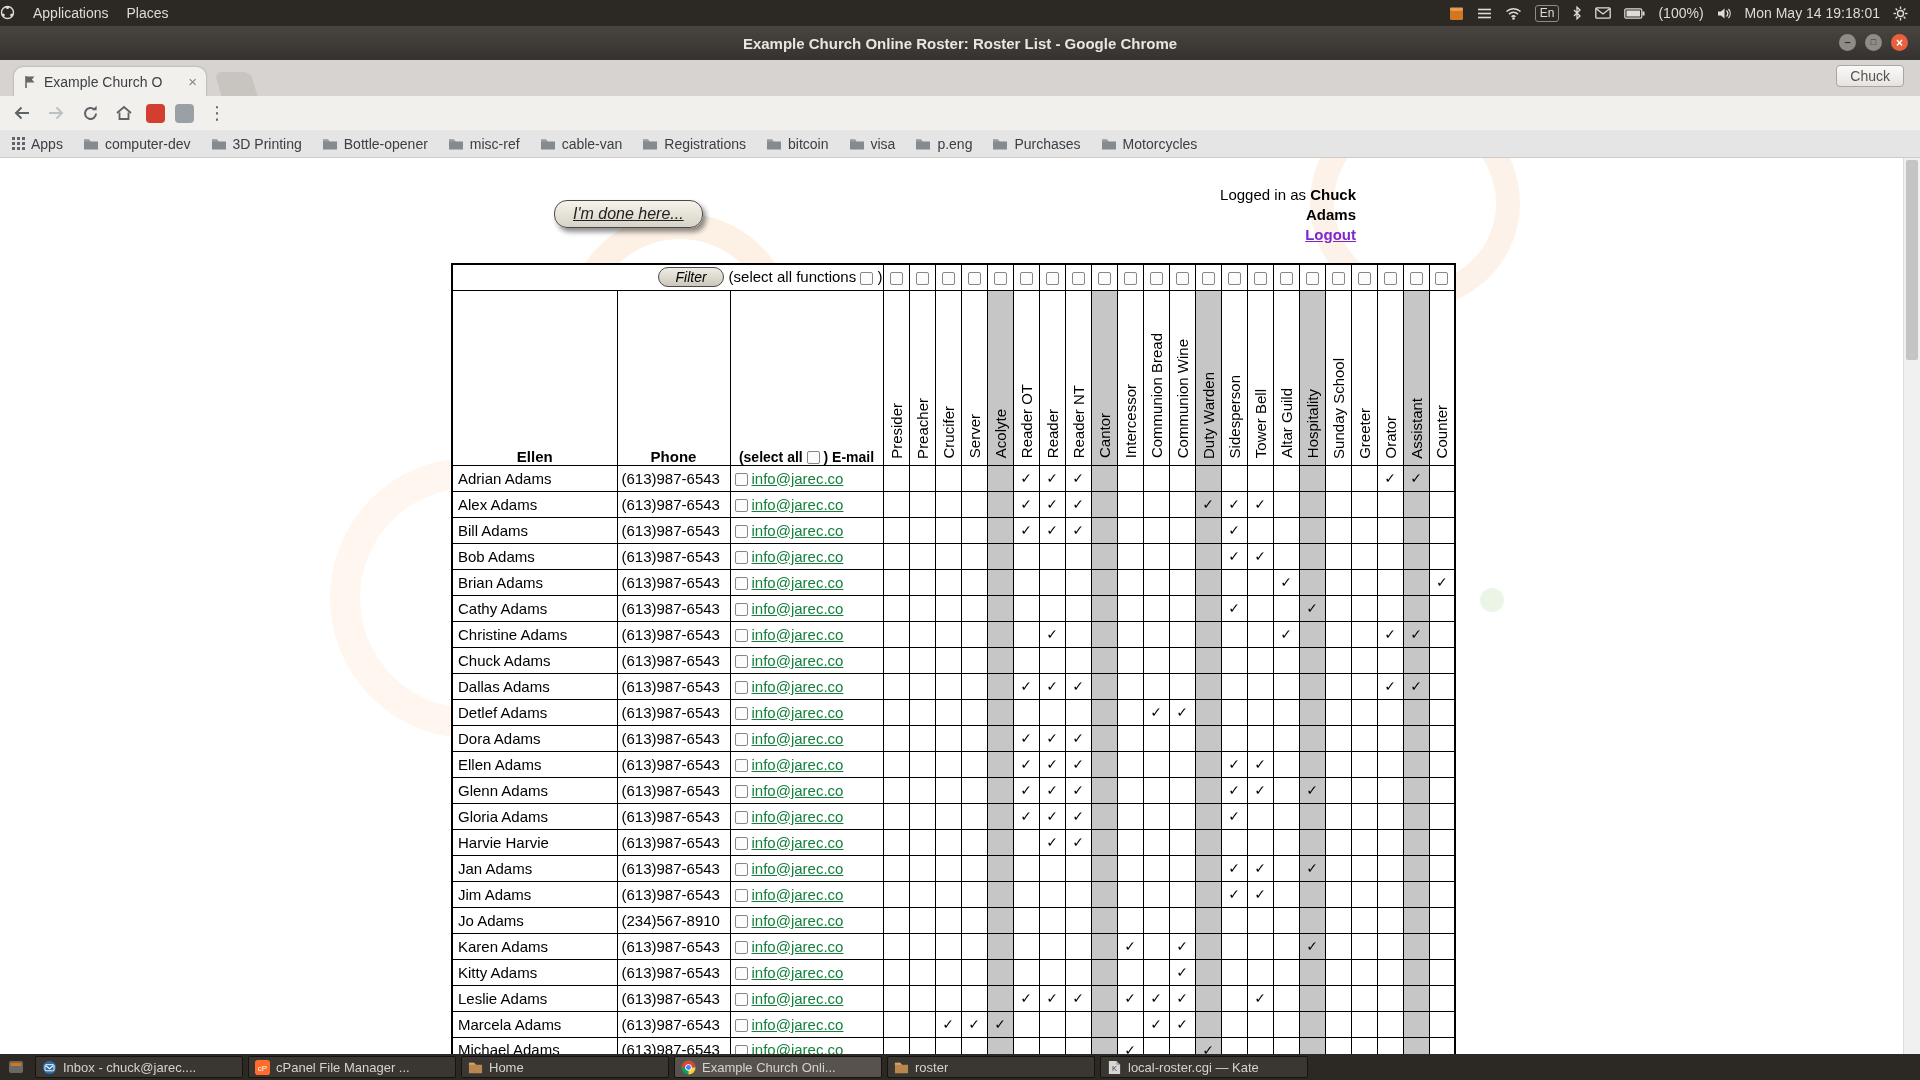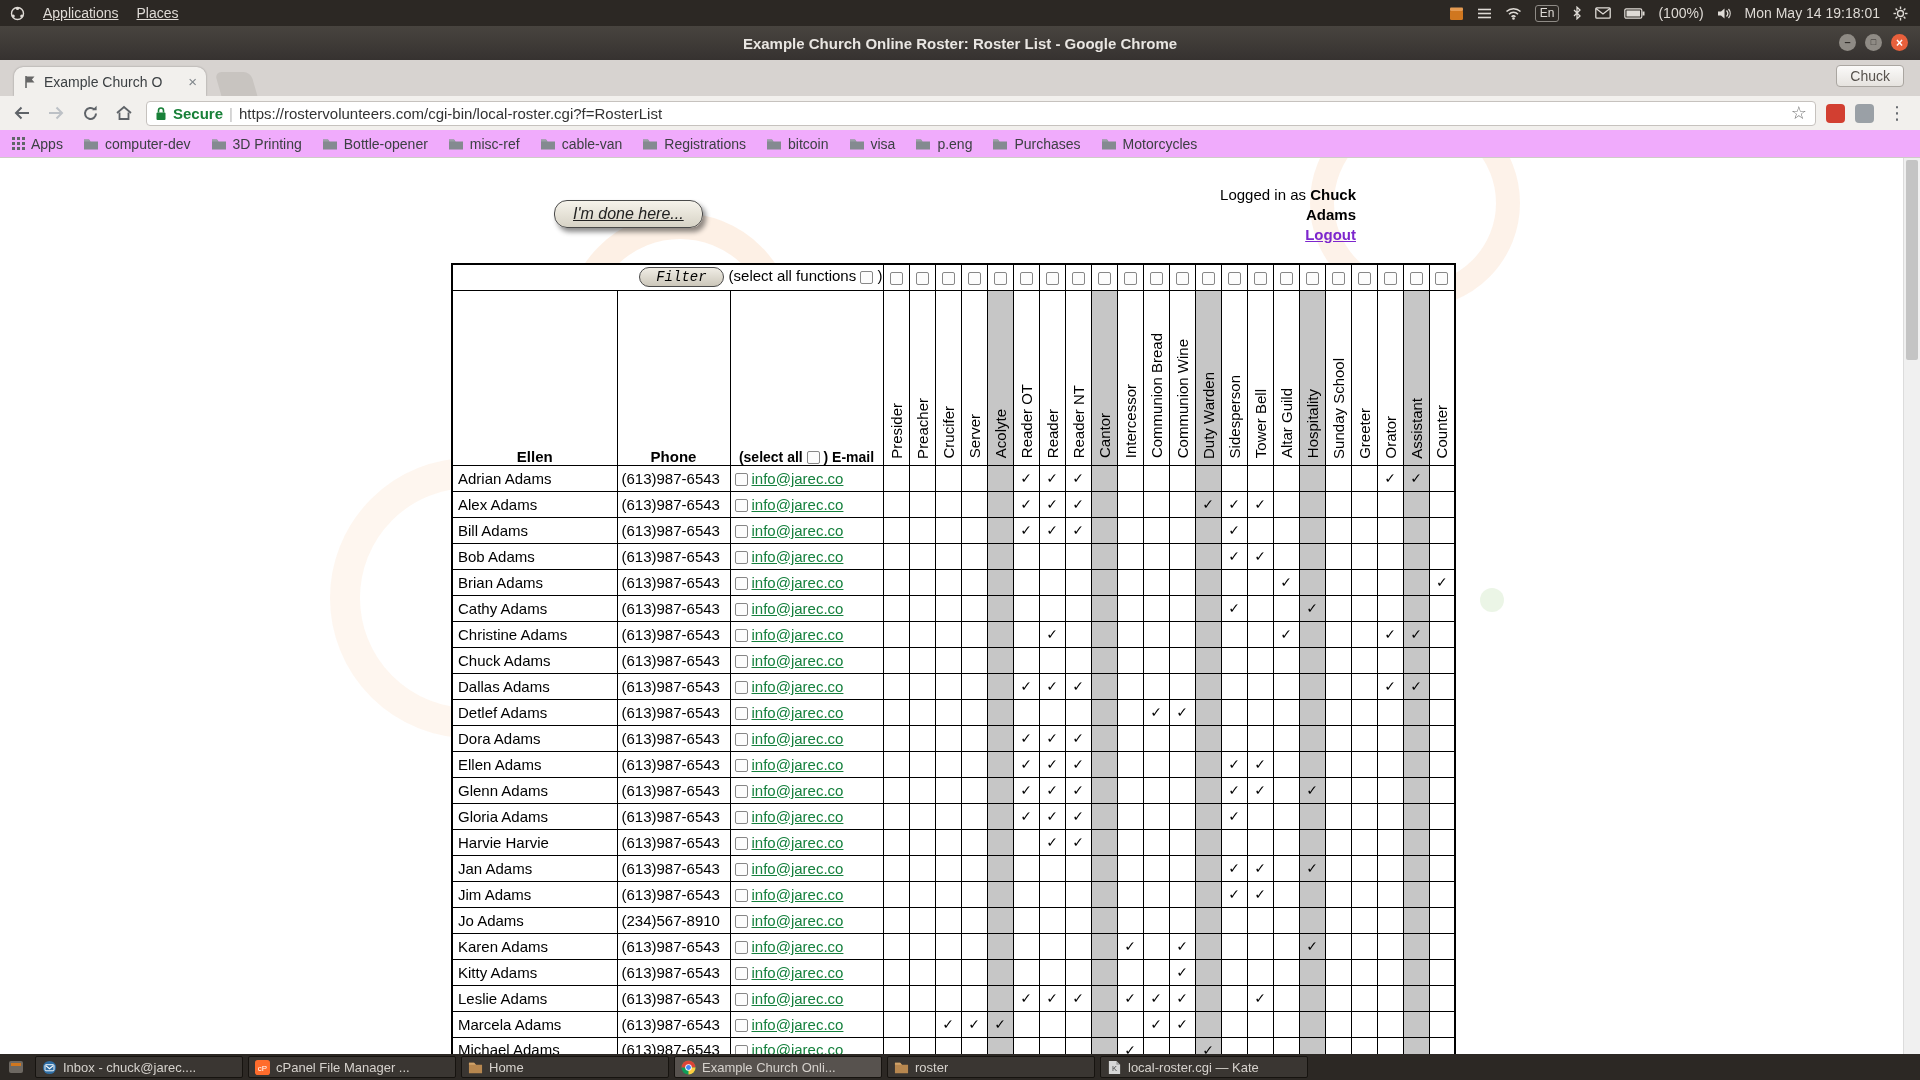--- a/index.html
+++ b/index.html
@@ -3,21 +3,21 @@
 <meta charset="utf-8">
 <style>
   *{box-sizing:border-box;margin:0;padding:0;}
   html,body{width:1920px;height:1080px;}
   body{font-family:"Liberation Sans",sans-serif;background:#000;}
   .screen{position:relative;width:1920px;height:1080px;overflow:hidden;background:#fff;}
 
   
   .topbar{position:absolute;top:0;left:0;right:0;height:26px;background:#2c2824;color:#dfdbd6;
           display:flex;align-items:center;font-size:14px;z-index:50;}
-  .tb-left{display:flex;align-items:flex-end;gap:18px;padding-left:10px;text-decoration:underline;}
+  .tb-left{display:flex;align-items:flex-start;gap:18px;}
   .tb-menu{cursor:default;}
   .tb-right{margin-left:auto;display:flex;align-items:center;gap:13px;padding-right:12px;}
   .ticon{display:inline-flex;align-items:center;}
   .lang-badge{border:1px solid #8f8b86;border-radius:3px;padding:0 4px;font-size:12px;line-height:15px;}
 
   
   .titlebar{position:absolute;top:26px;left:0;right:0;height:34px;background:linear-gradient(#48443f,#363230);
             color:#e9e6e2;display:flex;align-items:center;justify-content:center;font-weight:bold;font-size:15px;}
   .winctl{position:absolute;right:12px;top:8px;display:flex;gap:9px;}
   .wbtn{width:17px;height:17px;border-radius:50%;display:flex;align-items:center;justify-content:center;
@@ -46,21 +46,21 @@
   .secure-label{color:#188038;font-weight:bold;}
   .url-sep{color:#c0c0c0;}
   .url{color:#333;white-space:nowrap;overflow:hidden;flex:1;}
   .star{color:#757575;font-size:18px;}
   .extbtn{width:19px;height:19px;border-radius:4px;}
   .extbtn.red{background:#d23f31;}
   .extbtn.gray{background:#9aa0a6;}
   .menu-dots{color:#5f6368;font-size:18px;padding:0 4px;}
 
   
-  .bookmarksbar{position:absolute;top:130px;left:0;right:0;height:28px;background:#f0abfc;
+  .bookmarksbar{position:absolute;top:130px;left:0;right:0;height:28px;background:#e5e5e5;
                 border-bottom:1px solid #cfcbc7;display:flex;align-items:center;gap:20px;
                 padding-left:12px;font-size:14px;color:#3c4043;}
   .bm{display:inline-flex;align-items:center;gap:6px;white-space:nowrap;cursor:default;}
 
   
   .content{position:absolute;top:158px;left:0;right:0;bottom:26px;background:#fff;overflow:hidden;}
   .wm{position:absolute;border-radius:50%;pointer-events:none;}
   .done-btn{position:absolute;left:554px;top:42px;padding:4px 18px;border-radius:13px;
             border:1px solid #4a4a4a;background:linear-gradient(#f6f3eb,#d7d3c6);
             font-style:italic;text-decoration:underline;font-size:16px;color:#222;
@@ -72,21 +72,21 @@
   .login-block b{font-weight:bold;}
   .logout-link{color:#7d26cd;font-weight:bold;text-decoration:underline;cursor:pointer;}
 
   
   .table-wrap{position:absolute;left:451px;top:105px;}
   table.roster{border-collapse:collapse;table-layout:fixed;width:1003px;border:2px solid #000;
                background:#fff;font-size:15px;color:#000;}
   .roster td,.roster th{border:1px solid #000;padding:0;}
   .filter-cell{height:26px;text-align:right;padding:2px 3px 2px 0;white-space:nowrap;}
   .filter-btn{border-radius:11px;border:1px solid #4a4a4a;background:linear-gradient(#f0ede5,#ccc7ba);
-              font-style:italic;font-size:14px;padding:1px 16px;margin-right:5px;font-family:Liberation Mono, monospace;cursor:pointer;}
+              font-style:italic;font-size:14px;padding:1px 16px;margin-right:5px;font-family:Liberation Sans, sans-serif;cursor:pointer;}
   .fn-sel{text-align:center;}
   .roster input[type=checkbox]{appearance:none;-webkit-appearance:none;width:13px;height:13px;
               border:1px solid #878787;background:#fcfcfc;border-radius:2px;vertical-align:middle;margin:0;}
   .name-th,.phone-th{vertical-align:bottom;text-align:center;font-weight:bold;padding:2px 2px 5px;}
   .email-th{vertical-align:bottom;text-align:center;font-weight:bold;padding:2px 1px 5px;
             font-size:14px;white-space:nowrap;}
   .fn-th{vertical-align:bottom;text-align:center;height:175px;}
   .vert{writing-mode:vertical-rl;transform:rotate(180deg);white-space:nowrap;font-weight:normal;
         font-size:15px;margin:0 auto;padding:6px 0 5px;}
   td.c-name{padding:3px 5px;height:26px;white-space:nowrap;margin-left:16px;}
@@ -240,32 +240,20 @@
           <path d="M15 9.5 a5.5 5.5 0 1 1 -1.7 -4" stroke="#5f6368" stroke-width="2" fill="none"></path>
           <path d="M15.6 1.8 v4.4 h-4.4 z" fill="#5f6368"></path>
         </svg>
     </span>
     <span class="navbtn">
       <svg width="20" height="18" viewBox="0 0 20 18">
           <path d="M3 9 L10 3 L17 9" stroke="#5f6368" stroke-width="1.8" fill="none"></path>
           <path d="M5.5 8.5 V15 h9 V8.5" stroke="#5f6368" stroke-width="1.8" fill="none"></path>
         </svg>
     </span>
-    <div class="omnibox">
-      <span class="ticon">
-        <svg width="12" height="15" viewBox="0 0 12 15">
-            <rect x="1.5" y="6.5" width="9" height="7.5" rx="1" fill="#188038"></rect>
-            <path d="M3.5 6.5 V4.5 a2.5 2.5 0 0 1 5 0 V6.5" stroke="#188038" stroke-width="1.6" fill="none"></path>
-          </svg>
-      </span>
-      <span class="secure-label">Secure</span>
-      <span class="url-sep">|</span>
-      <span class="url">https://rostervolunteers.com/cgi-bin/local-roster.cgi?f=RosterList</span>
-      <span class="star">☆</span>
-    </div>
     <span class="extbtn red"></span>
     <span class="extbtn gray"></span>
     <span class="menu-dots">⋮</span>
   </div>
 
   <div class="bookmarksbar" id="bookmarks-list">
       <div class="bm">
         <span class="ticon">
           <svg width="13" height="13" viewBox="0 0 13 13">
             <rect x="0" y="0" width="3" height="3" fill="#616569"></rect>

